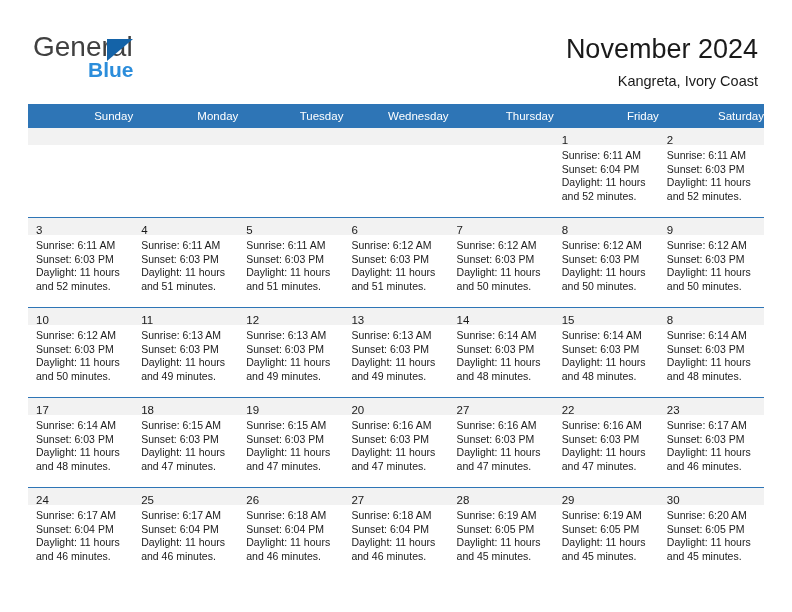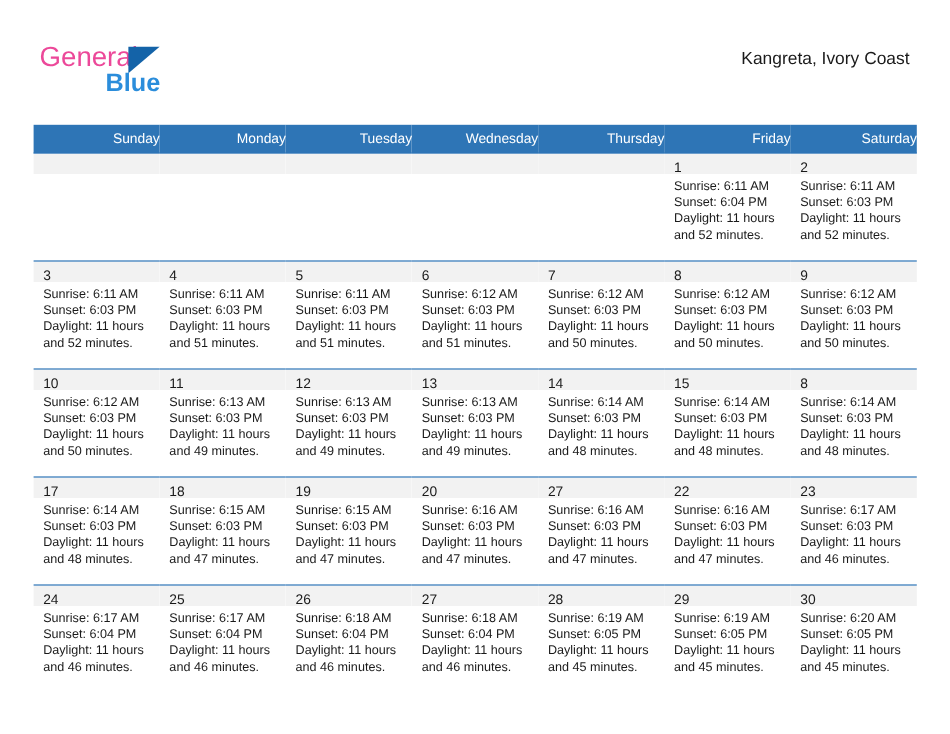--- a/index.html
+++ b/index.html
@@ -33,22 +33,22 @@
     position: absolute;
     left: 33px;
     top: 35px;
     width: 200px;
     height: 50px;
   }
   .brand-line1 {
     position: absolute;
     left: 0;
     top: 0;
-    font-size: 23px;
-    color: #ec4899;
+    font-size: 28px;
+    color: #404040;
     letter-spacing: 0px;
     line-height: 24px;
     font-weight: 400;
   }
   .brand-tri {
     position: absolute;
     left: 74px;
     top: 4px;
     width: 0;
     height: 0;
@@ -147,20 +147,21 @@
 
   <div class="header">
 
     <div class="brand">
       <span class="brand-line1">General</span>
       <span class="brand-tri"></span>
       <span class="brand-line2">Blue</span>
     </div>
 
     <div class="title-block">
+      <div class="cal-title">November 2024</div>
       <div class="cal-subtitle">Kangreta, Ivory Coast</div>
     </div>
 
   </div>
 
   <table class="calendar">
     <thead>
       <tr>
         <th>Sunday</th>
         <th>Monday</th>

